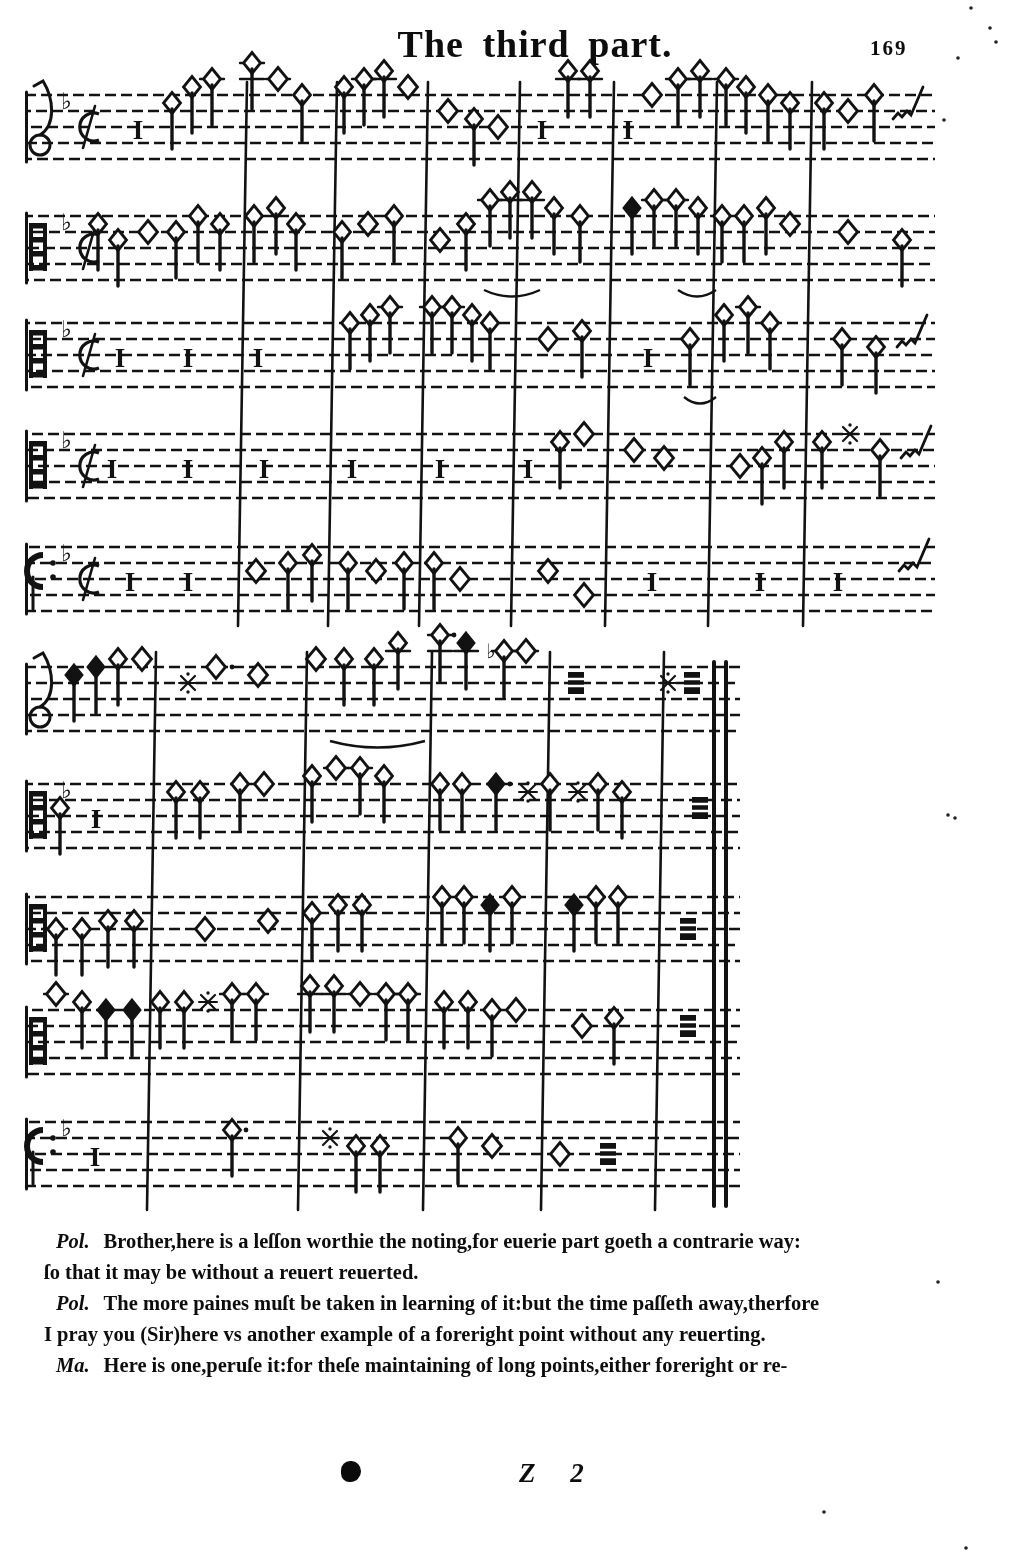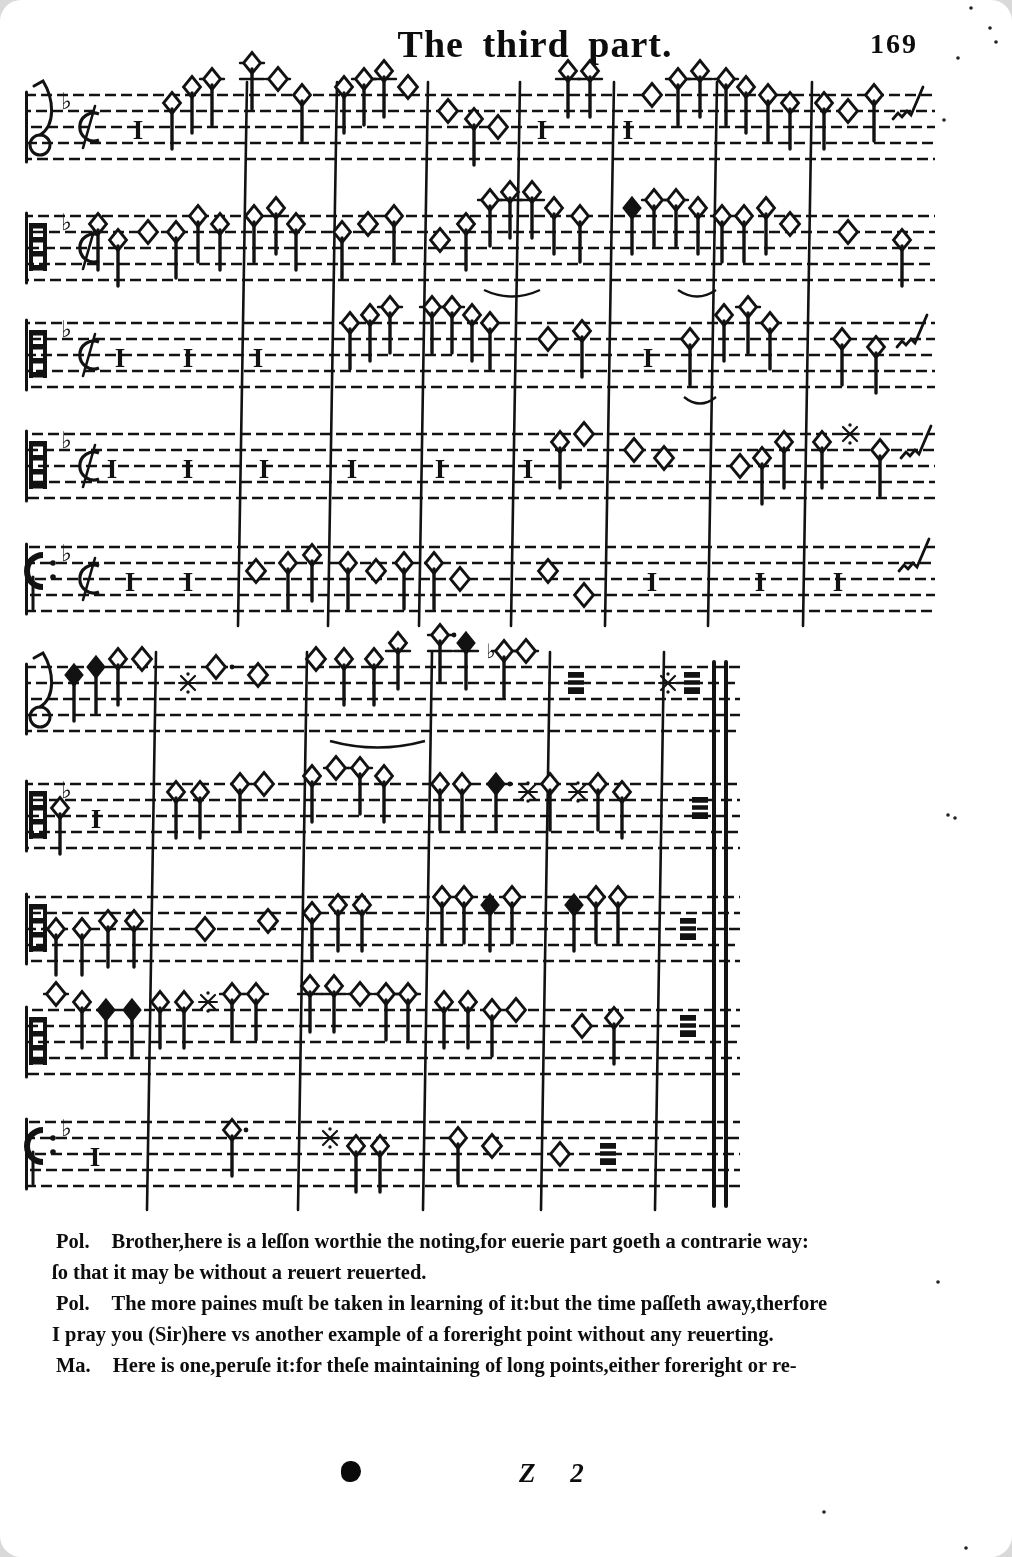--- a/index.html
+++ b/index.html
@@ -1,26 +1,26 @@
 <!DOCTYPE html>
 <html><head>
 <meta charset="utf-8">
 <style>
   html,body{margin:0;padding:0;background:#d9d9d9;}
   .page{position:relative;width:1012px;height:1557px;background:#ffffff;
-        font-family:"Liberation Serif","DejaVu Serif",serif;color:#0d0d0d;overflow:hidden;border-radius:21px;}
+        font-family:"Liberation Serif","DejaVu Serif",serif;color:#0d0d0d;overflow:hidden;}
   .title{position:absolute;top:22px;left:55px;width:960px;margin:0;text-align:center;
          font-size:38px;font-weight:bold;letter-spacing:1px;word-spacing:8px;}
-  .folio{position:absolute;top:28px;left:870px;font-size:28px;font-weight:bold;letter-spacing:2px;}
+  .folio{position:absolute;top:36px;left:870px;font-size:21px;font-weight:bold;letter-spacing:2px;}
   .music-layer{position:absolute;left:0;top:0;}
   .dialogue{position:absolute;left:30px;top:1226px;width:928px;}
   .dialogue p{margin:0;font-size:20.5px;line-height:31px;font-weight:bold;letter-spacing:0px;}
   .dialogue p.ind1{text-indent:26px;}
   .dialogue p.ind2{text-indent:8px;}
-  .speaker{padding-right:22px;}
+  .speaker{font-style:italic;padding-right:14px;}
   .ink-blob{position:absolute;left:341px;top:1461px;width:20px;height:21px;background:#0a0a0a;
             border-radius:48% 52% 55% 45%;}
   .signature{position:absolute;left:503px;top:1458px;font-size:27px;font-weight:bold;
              font-style:italic;letter-spacing:14px;margin-left:16px;}
 </style>
 </head>
 <body>
 
 <div class="page">
 

